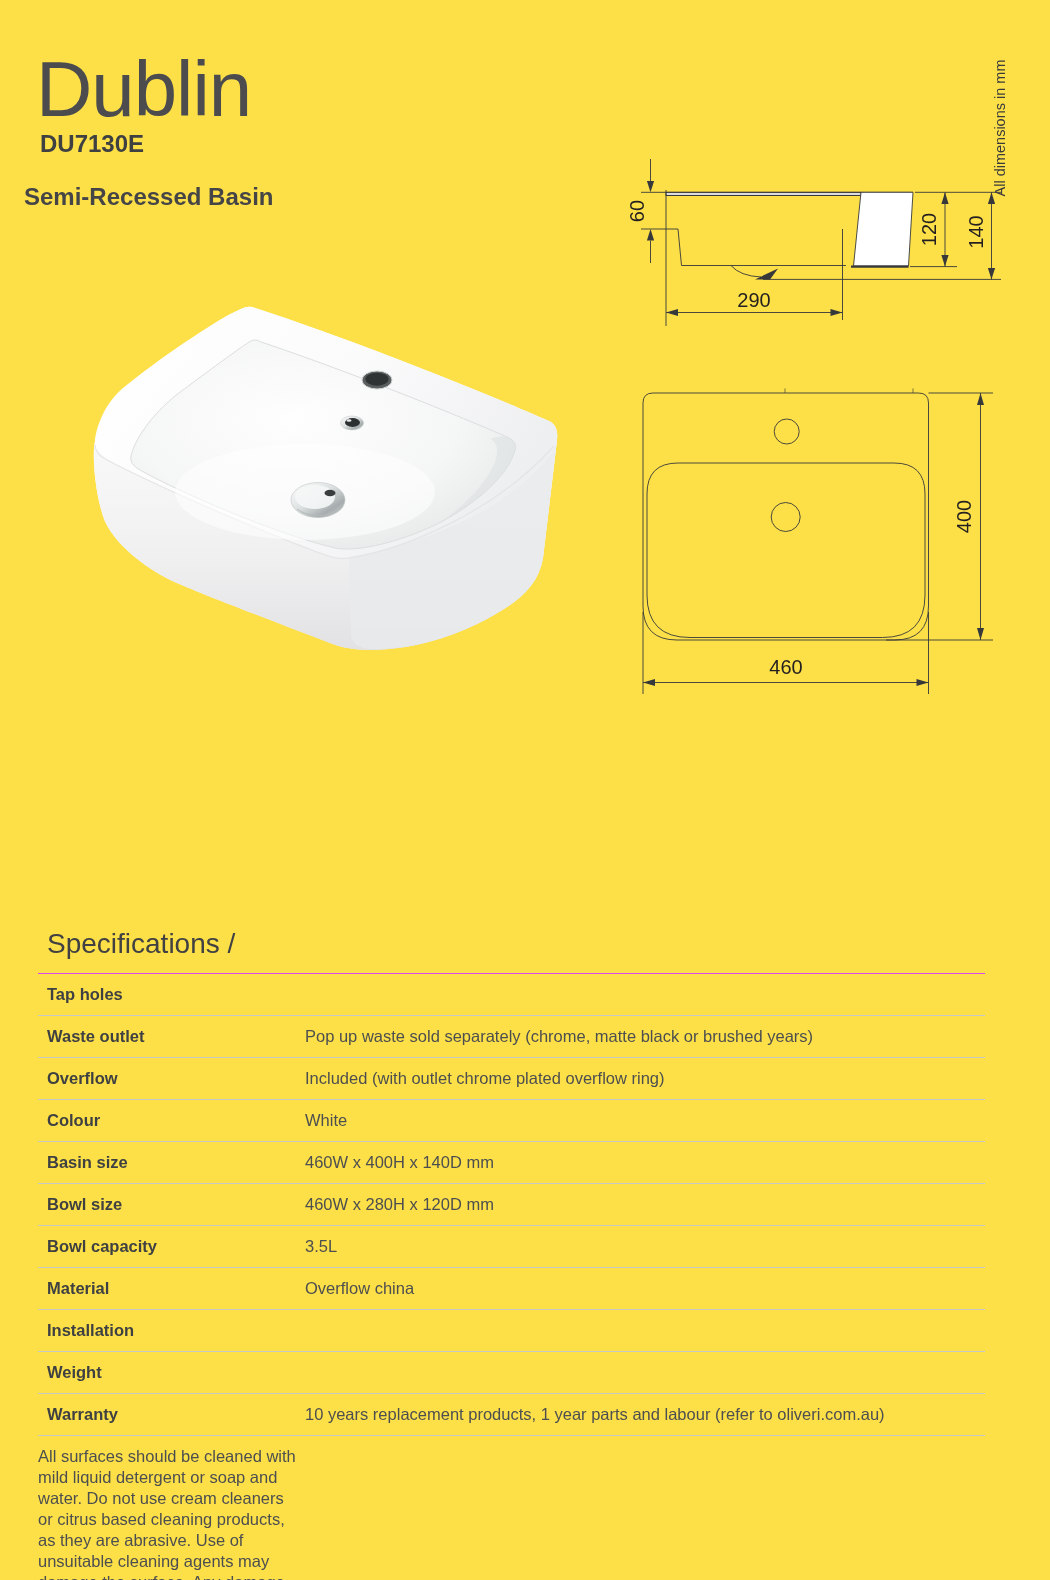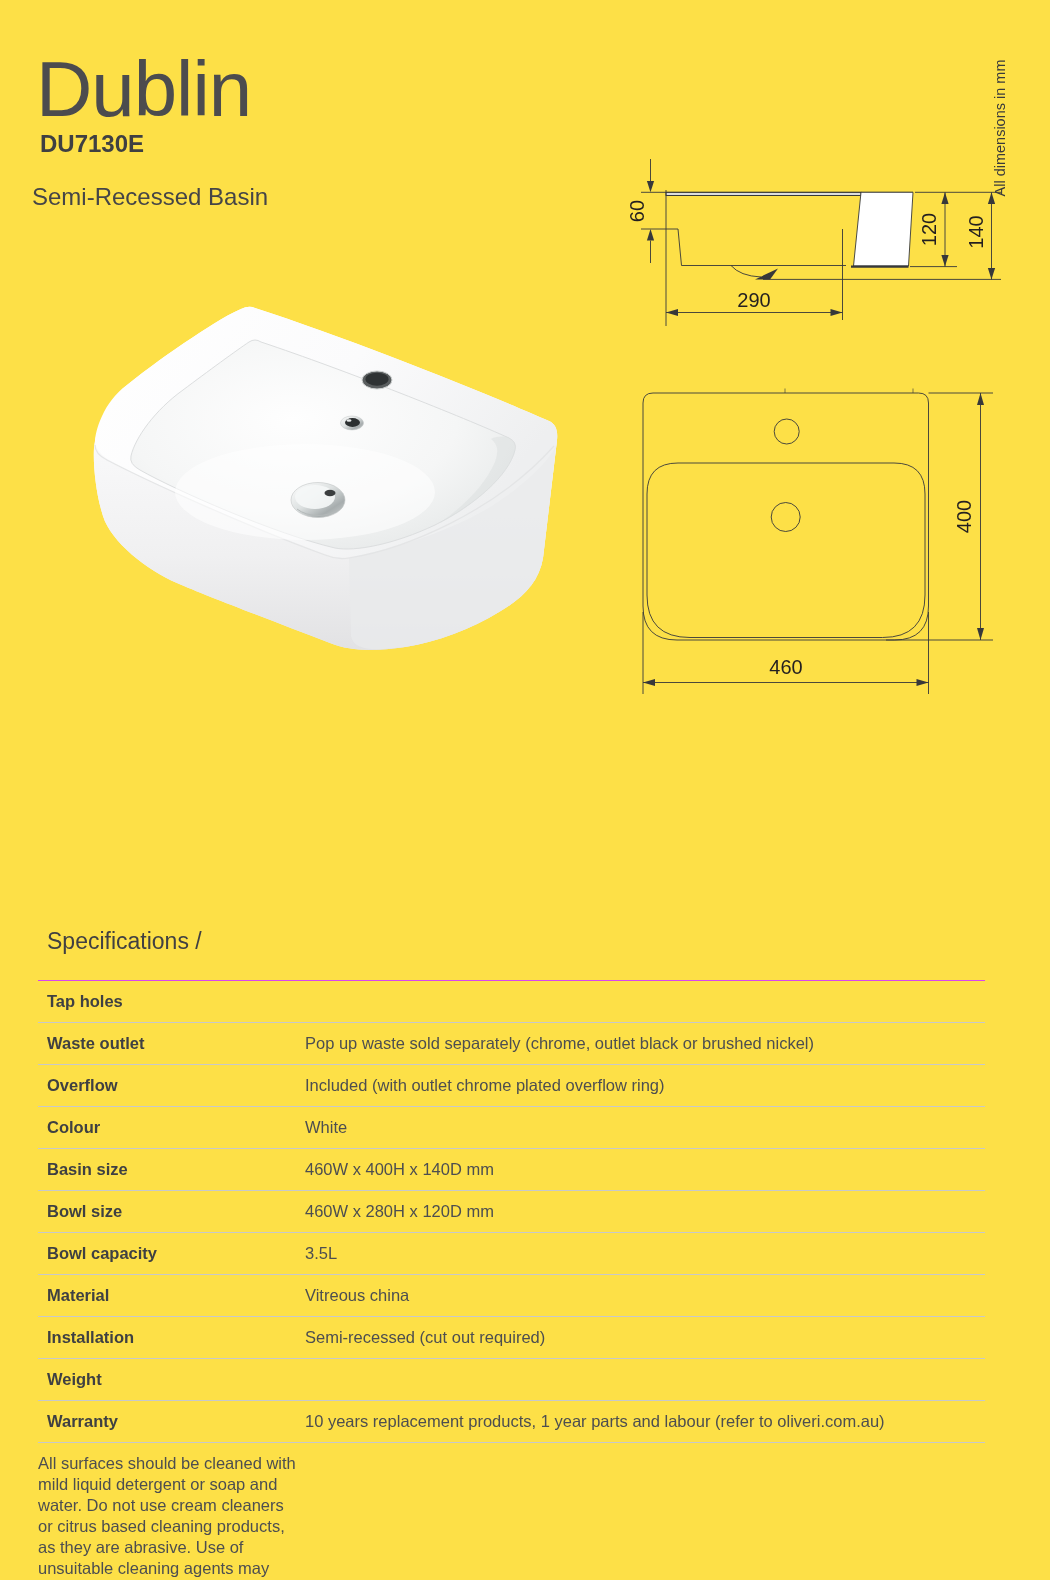--- a/index.html
+++ b/index.html
@@ -2,31 +2,31 @@
 <html><head>
 <meta charset="utf-8">
 <style>
   html,body{margin:0;padding:0;background:#ffffff;}
   body{font-family:"Liberation Sans",sans-serif;}
   .page{position:relative;width:1032px;height:1580px;background:#fde047;overflow:hidden;padding-left:36px;}
 
   .product-title{position:absolute;left:36px;top:44px;font-size:78px;font-weight:400;
     color:#4c4c4e;letter-spacing:-1px;}
   .product-code{position:absolute;left:40px;top:130px;font-size:24px;font-weight:700;color:#3f4042;}
-  .product-subtitle{position:absolute;left:32px;top:183px;font-size:24px;font-weight:400;color:#454547;}
+  .product-subtitle{position:absolute;left:24px;top:183px;font-size:24px;font-weight:700;color:#454547;}
 
   .photo{position:absolute;left:65px;top:290px;width:510px;height:410px;}
   .side-drawing{position:absolute;left:620px;top:50px;width:400px;height:290px;}
   .plan-drawing{position:absolute;left:620px;top:380px;width:400px;height:320px;}
 
   .dim{font:20px "Liberation Sans",sans-serif;fill:#231f20;}
   .note{font:14.5px "Liberation Sans",sans-serif;fill:#3a3a3c;}
 
   .specs{position:absolute;left:38px;top:928px;width:947px;}
-  .specs h2{margin:0 0 25px 9px;font-size:23px;font-weight:400;color:#414042;}
+  .specs h2{margin:0 0 13px 9px;font-size:28px;font-weight:400;color:#414042;}
   .spec-table{border-top:1px solid #d946ef;}
   .spec-row{display:grid;grid-template-columns:267px 1fr;border-bottom:1px solid #c7c8ca;
     padding:10px 0 10px 0;}
   .spec-label{padding-left:9px;font-size:16.5px;font-weight:700;color:#3f4042;line-height:21px;}
   .spec-value{font-size:16.5px;color:#4d4e50;line-height:21px;padding-right:4px;}
 </style>
 </head>
 <body>
 
 <div class="page">
@@ -183,21 +183,21 @@
   </svg>
 
   <div class="specs">
     <h2>Specifications /</h2>
     <div class="spec-table">
       <div class="spec-row">
         <div class="spec-label">Tap holes</div>
       </div>
       <div class="spec-row">
         <div class="spec-label">Waste outlet</div>
-        <div class="spec-value">Pop up waste sold separately (chrome, outlet black or brushed nickel)</div>
+        <div class="spec-value">Pop up waste sold separately (chrome, matte black or brushed years)</div>
       </div>
       <div class="spec-row">
         <div class="spec-label">Overflow</div>
         <div class="spec-value">Included (with outlet chrome plated overflow ring)</div>
       </div>
       <div class="spec-row">
         <div class="spec-label">Colour</div>
         <div class="spec-value">White</div>
       </div>
       <div class="spec-row">
@@ -207,25 +207,24 @@
       <div class="spec-row">
         <div class="spec-label">Bowl size</div>
         <div class="spec-value">460W x 280H x 120D mm</div>
       </div>
       <div class="spec-row">
         <div class="spec-label">Bowl capacity</div>
         <div class="spec-value">3.5L</div>
       </div>
       <div class="spec-row">
         <div class="spec-label">Material</div>
-        <div class="spec-value">Vitreous china</div>
+        <div class="spec-value">Overflow china</div>
       </div>
       <div class="spec-row">
         <div class="spec-label">Installation</div>
-        <div class="spec-value">Semi-recessed (cut out required)</div>
       </div>
       <div class="spec-row">
         <div class="spec-label">Weight</div>
       </div>
       <div class="spec-row">
         <div class="spec-label">Warranty</div>
         <div class="spec-value">10 years replacement products, 1 year parts and labour (refer to oliveri.com.au)</div>
       </div>
       <div class="spec-row">
         <div class="spec-value">All surfaces should be cleaned with mild liquid detergent or soap and water. Do not use cream cleaners or citrus based cleaning products, as they are abrasive. Use of unsuitable cleaning agents may damage the surface. Any damage caused in this way will not be covered by warranty.</div>

